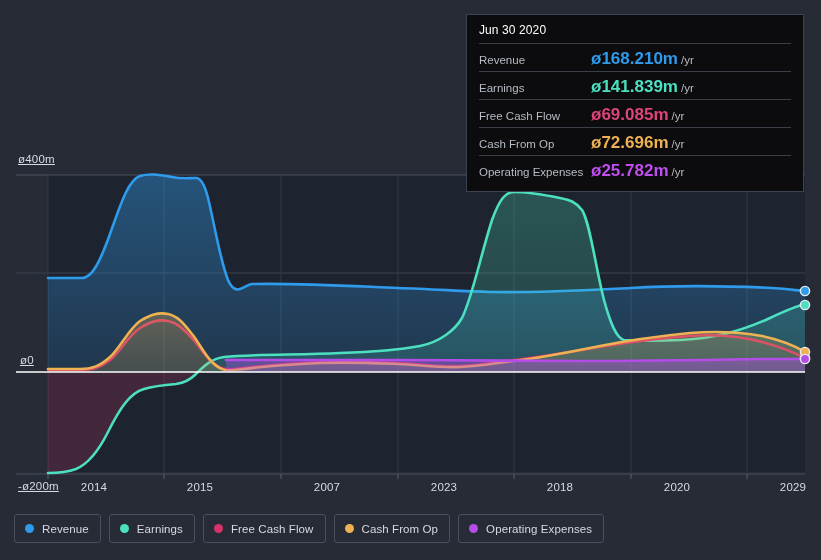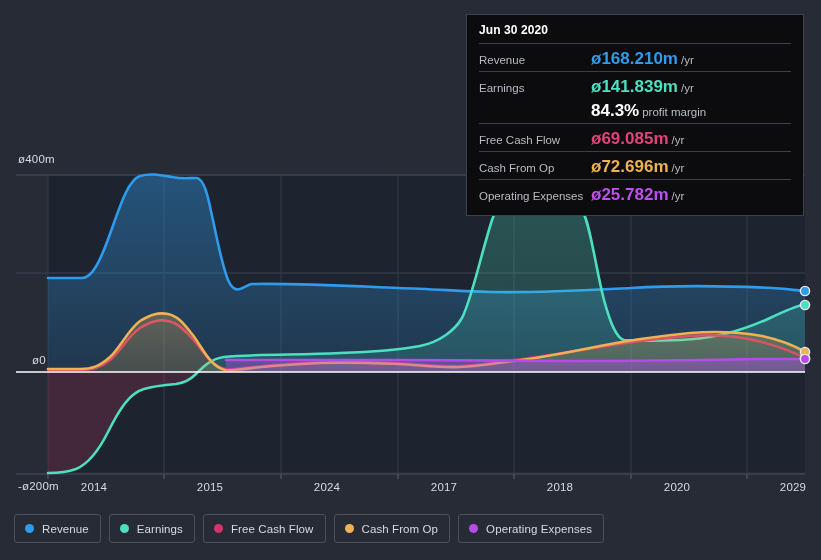--- a/index.html
+++ b/index.html
@@ -30,23 +30,24 @@
   }
 
   
   .y-label {
     position: absolute;
     font-size: 11.5px;
     color: #d7dae0;
     letter-spacing: .2px;
     white-space: nowrap;
     text-align: right;
+    text-decoration: underline;
   }
   #y-label-top   { left: 18px;  top: 153px; }
-  #y-label-zero  { left: 32px;  top: 354px; }
+  #y-label-zero  { left: 20px;  top: 354px; }
   #y-label-bottom{ left: 18px;  top: 480px; }
 
   
   .x-label {
     position: absolute;
     top: 481px;
     font-size: 11.5px;
     color: #d7dae0;
     letter-spacing: .2px;
     transform: translateX(-50%);
@@ -60,21 +61,21 @@
     left: 466px;
     top: 14px;
     width: 338px;
     background: #0c0c0e;
     border: 1px solid #3b4250;
     box-sizing: border-box;
     padding: 7px 12px 8px 12px;
     font-size: 11.5px;
   }
   #tooltip-date {
-    font-weight: bold;
+    font-weight: normal;
     color: #ffffff;
     font-size: 12px;
     padding: 1px 0 6px 0;
     letter-spacing: .1px;
   }
   .tt-row {
     display: flex;
     align-items: baseline;
     border-top: 1px solid #3a3f49;
     padding: 3px 0 3px 0;
@@ -291,48 +292,43 @@
       <line x1="631" y1="474" x2="631" y2="479"></line>
       <line x1="747" y1="474" x2="747" y2="479"></line>
     </g>
   </svg>
 
   <div class="y-label" id="y-label-top">ø400m</div>
   <div class="y-label" id="y-label-zero">ø0</div>
   <div class="y-label" id="y-label-bottom">-ø200m</div>
 
   <div class="x-label" style="left:48px">2014</div>
-  <div class="x-label" style="left:164px">2015</div>
-  <div class="x-label" style="left:281px">2024</div>
-  <div class="x-label" style="left:398px">2017</div>
+  <div class="x-label" style="left:154px">2015</div>
+  <div class="x-label" style="left:281px">2007</div>
+  <div class="x-label" style="left:398px">2023</div>
   <div class="x-label" style="left:514px">2018</div>
   <div class="x-label" style="left:631px">2020</div>
   <div class="x-label" style="left:747px">2029</div>
 </div>
 
 <div id="tooltip">
   <div id="tooltip-date">Jun 30 2020</div>
 
   <div class="tt-row">
     <span class="tt-name">Revenue</span>
     <span class="tt-val" style="color:#2f9bec">ø168.210m</span>
     <span class="tt-unit">/yr</span>
   </div>
 
   <div class="tt-row">
     <span class="tt-name">Earnings</span>
     <span class="tt-val" style="color:#4ce0c0">ø141.839m</span>
     <span class="tt-unit">/yr</span>
   </div>
 
-  <div class="tt-row sub">
-    <span class="tt-name"></span>
-    <span class="tt-val" style="color:#ffffff">84.3%</span>
-    <span class="tt-unit">profit margin</span>
-  </div>
 
   <div class="tt-row">
     <span class="tt-name">Free Cash Flow</span>
     <span class="tt-val" style="color:#e0437a">ø69.085m</span>
     <span class="tt-unit">/yr</span>
   </div>
 
   <div class="tt-row">
     <span class="tt-name">Cash From Op</span>
     <span class="tt-val" style="color:#eeb252">ø72.696m</span>

